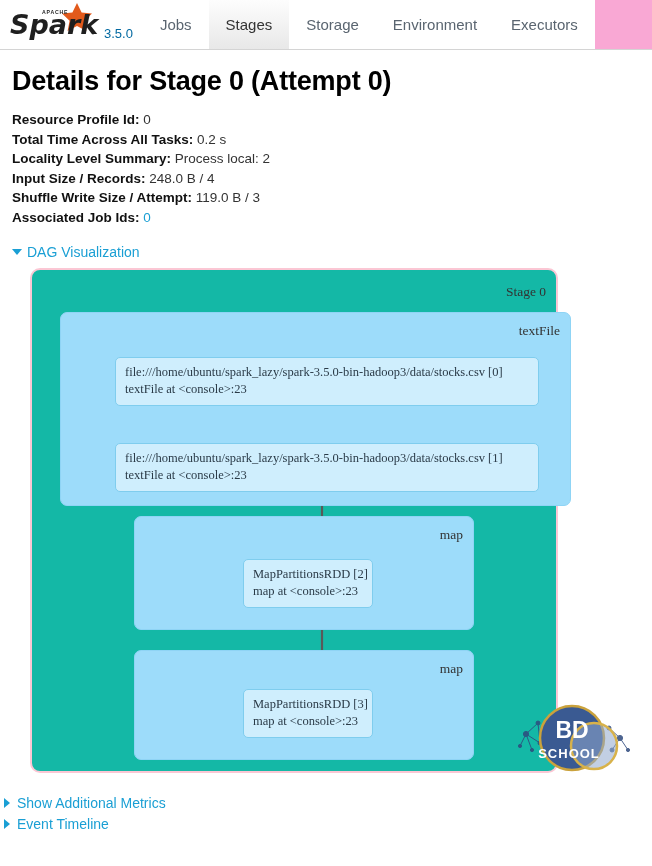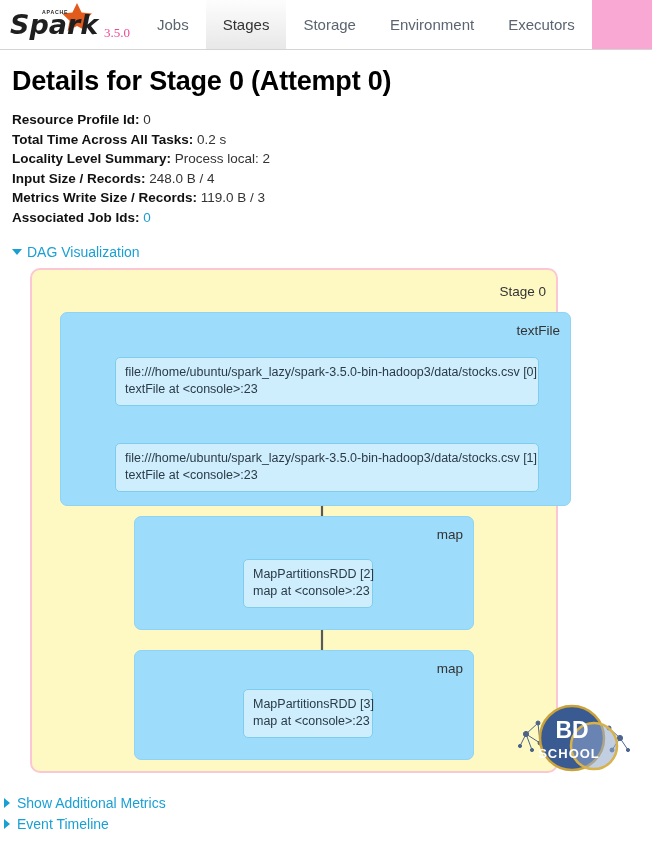--- a/index.html
+++ b/index.html
@@ -35,24 +35,24 @@
     padding-right: 10px;
   }
   .spark-logo-wrap {
     position: relative;
     width: 92px;
     height: 40px;
   }
   .spark-logo-wrap svg { display: block; }
   .version {
     font-size: 13px;
-    color: #ec4899;
+    color: #0369a1;
     margin-left: 4px;
     margin-bottom: 1px;
-    font-family: Liberation Serif, serif;
+    font-family: Liberation Sans, sans-serif;
   }
   #navtabs {
     display: flex;
     align-items: stretch;
     background: #f9a8d4;
     flex: 1;
   }
   .navtab {
     display: flex;
     align-items: center;
@@ -132,21 +132,22 @@
   }
   #stage-container {
     position: absolute;
     left: 18px;
     top: 0px;
     width: 528px;
     height: 505px;
     border: 2px solid #fbc7d4;
     border-radius: 10px;
     box-sizing: border-box;
-    background: #fef9c3;
+    background: #14b8a6;
+    font-family: Liberation Serif, serif;
   }
   .cluster-label {
     position: absolute;
     font-size: 13.5px;
     color: #333333;
     white-space: nowrap;
   }
   #stage-label {
     right: 10px;
     top: 14px;
@@ -270,21 +271,21 @@
     </div>
     <div class="meta-line">
       <b>Locality Level Summary:</b>
       <span>Process local: 2</span>
     </div>
     <div class="meta-line">
       <b>Input Size / Records:</b>
       <span>248.0 B / 4</span>
     </div>
     <div class="meta-line">
-      <b>Metrics Write Size / Records:</b>
+      <b>Shuffle Write Size / Attempt:</b>
       <span>119.0 B / 3</span>
     </div>
     <div class="meta-line">
       <b>Associated Job Ids:</b>
       <a class="meta-link">0</a>
     </div>
   </div>
 
   <div id="dag-toggle">
     <span class="caret-down"></span>

